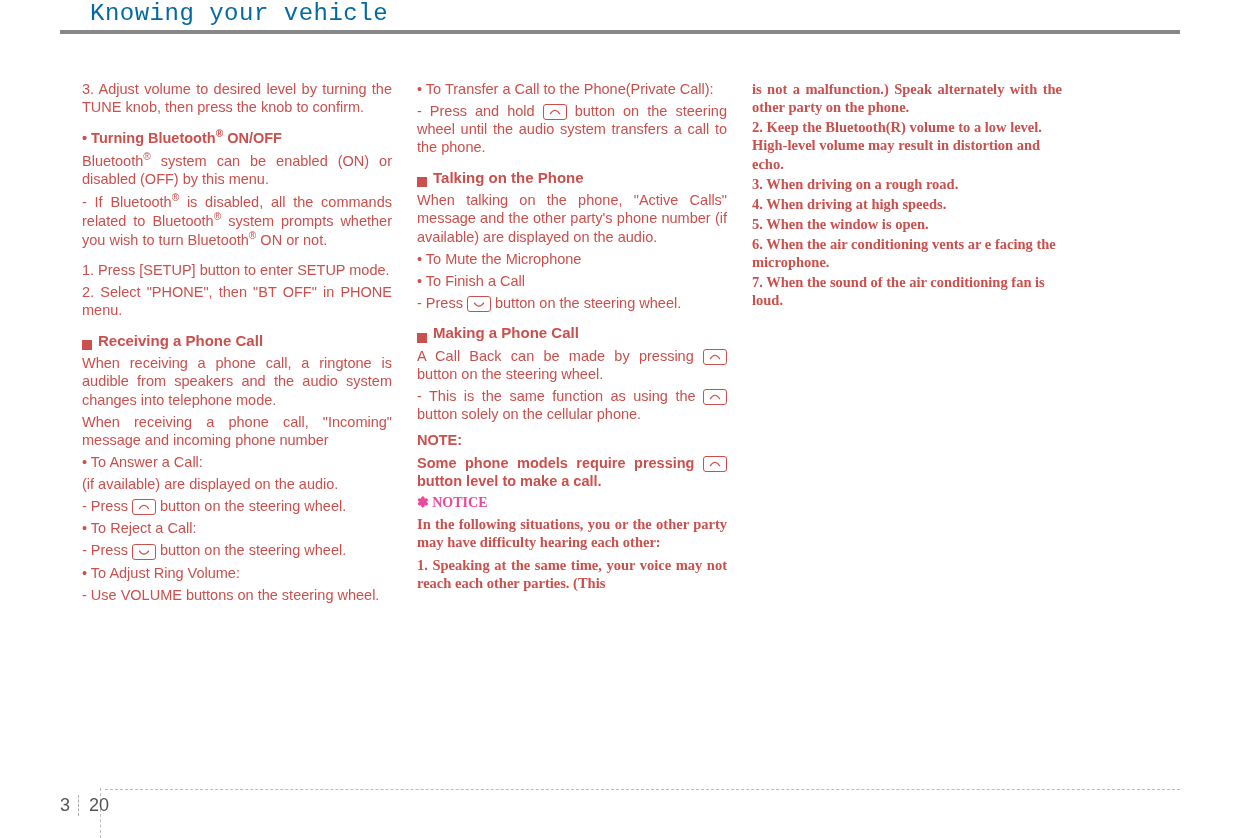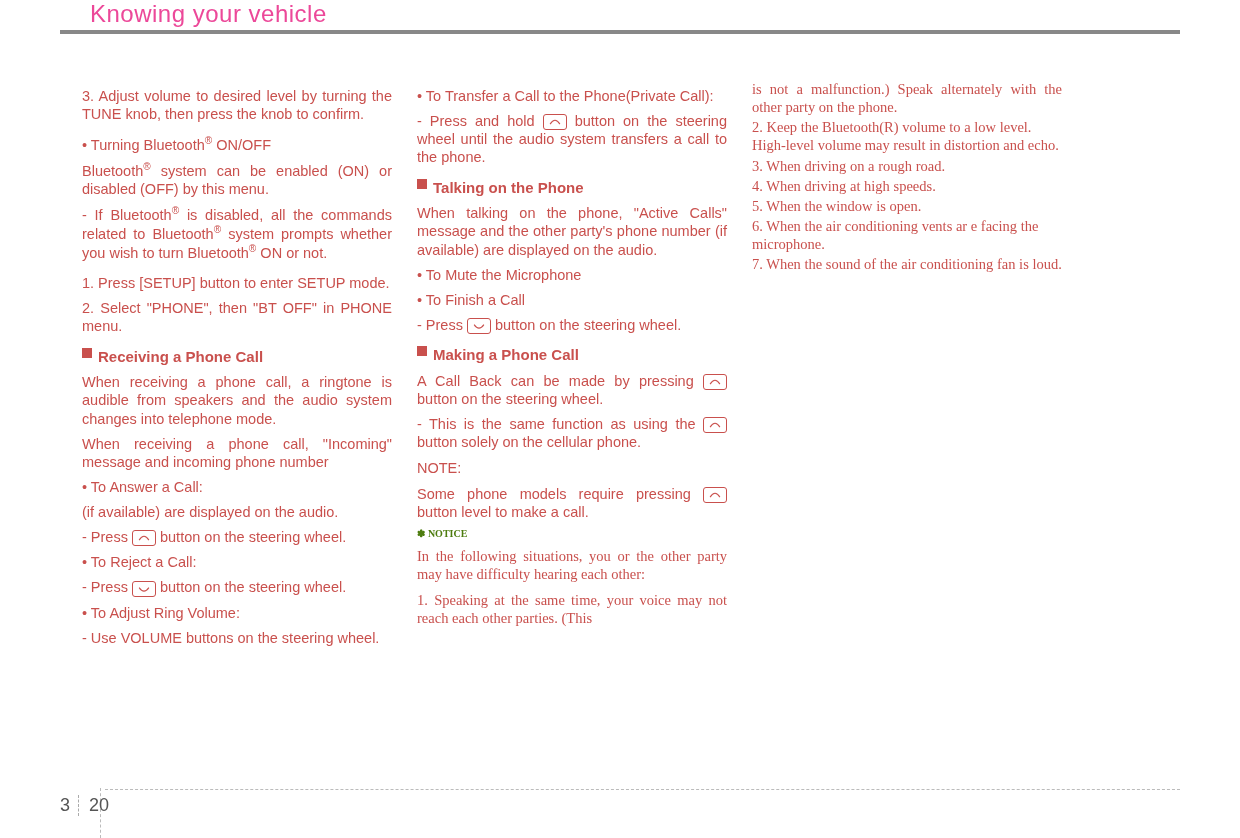--- a/index.html
+++ b/index.html
@@ -1,26 +1,26 @@
 <!DOCTYPE html>
 <html><head>
 <meta charset="utf-8">
 <style>
   html,body{margin:0;padding:0;width:1240px;height:838px;background:#fff;font-family:Arial,Helvetica,sans-serif;color:#333;overflow:hidden}
   .page{position:relative;width:1240px;height:838px}
-  .head-title{position:absolute;left:90px;top:0;font-size:24px;color:#ec4899;font-family:Liberation Sans, sans-serif;letter-spacing:.5px}
+  .head-title{position:absolute;left:90px;top:0;font-size:24px;color:#0369a1;font-family:Liberation Mono, monospace;letter-spacing:.5px}
   .hr1{position:absolute;left:60px;right:60px;top:30px;height:4px;background:#888}
   .columns{position:absolute;left:82px;top:80px;display:flex;gap:25px}
   .col{width:310px;font-size:14.5px;line-height:1.25;color:#c9504d}
-  .col p{margin:7px 0 4px}
+  .col p{margin:0 0 4px}
   .col .jst{text-align:justify}
-  .col b,.col strong{font-weight:normal}
-  .sect{font-weight:bold;font-size:15px;color:#c9504d;margin:12px 0 4px;display:flex;align-items:flex-start;gap:6px}
+  .col b,.col strong{font-weight:bold}
+  .sect{font-weight:bold;font-size:15px;color:#c9504d;margin:12px 0 4px;display:flex;align-items:flex-end;gap:6px}
   .sect .sq{width:10px;height:10px;background:#c9504d;display:inline-block}
-  .notice-hd{font-weight:bold;color:#4d7c0f;font-size:10px;margin-top:10px}
+  .notice-hd{font-weight:bold;color:#ec4899;font-size:14px;margin-top:10px}
   .serif{font-family:Georgia,'Times New Roman',serif}
   .num-list p{margin:0 0 2px}
   .icon{display:inline-flex;align-items:center;justify-content:center;width:22px;height:14px;border:1.2px solid #c9504d;border-radius:3px;font-size:10px;vertical-align:middle;line-height:1}
   .icon svg{width:14px;height:10px}
   .footer{position:absolute;left:60px;bottom:22px;display:flex;align-items:center;gap:6px;font-size:18px;color:#555}
   .footer .chap{border-right:1px dashed #aaa;padding-right:8px;margin-right:4px}
   .dash-line{position:absolute;left:105px;right:60px;bottom:48px;border-top:1px dashed #bbb}
   .vdash{position:absolute;left:100px;bottom:0;height:50px;border-left:1px dashed #bbb}
   sup{font-size:.7em}
 </style>

